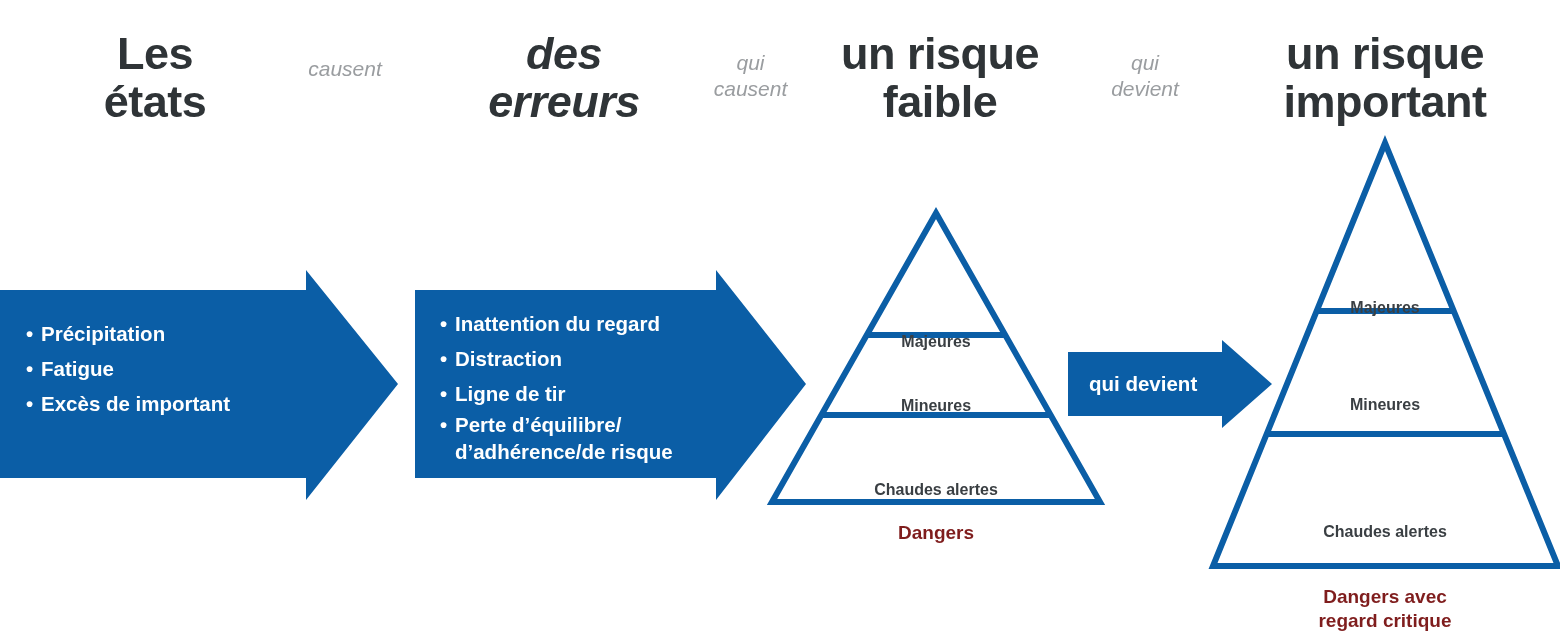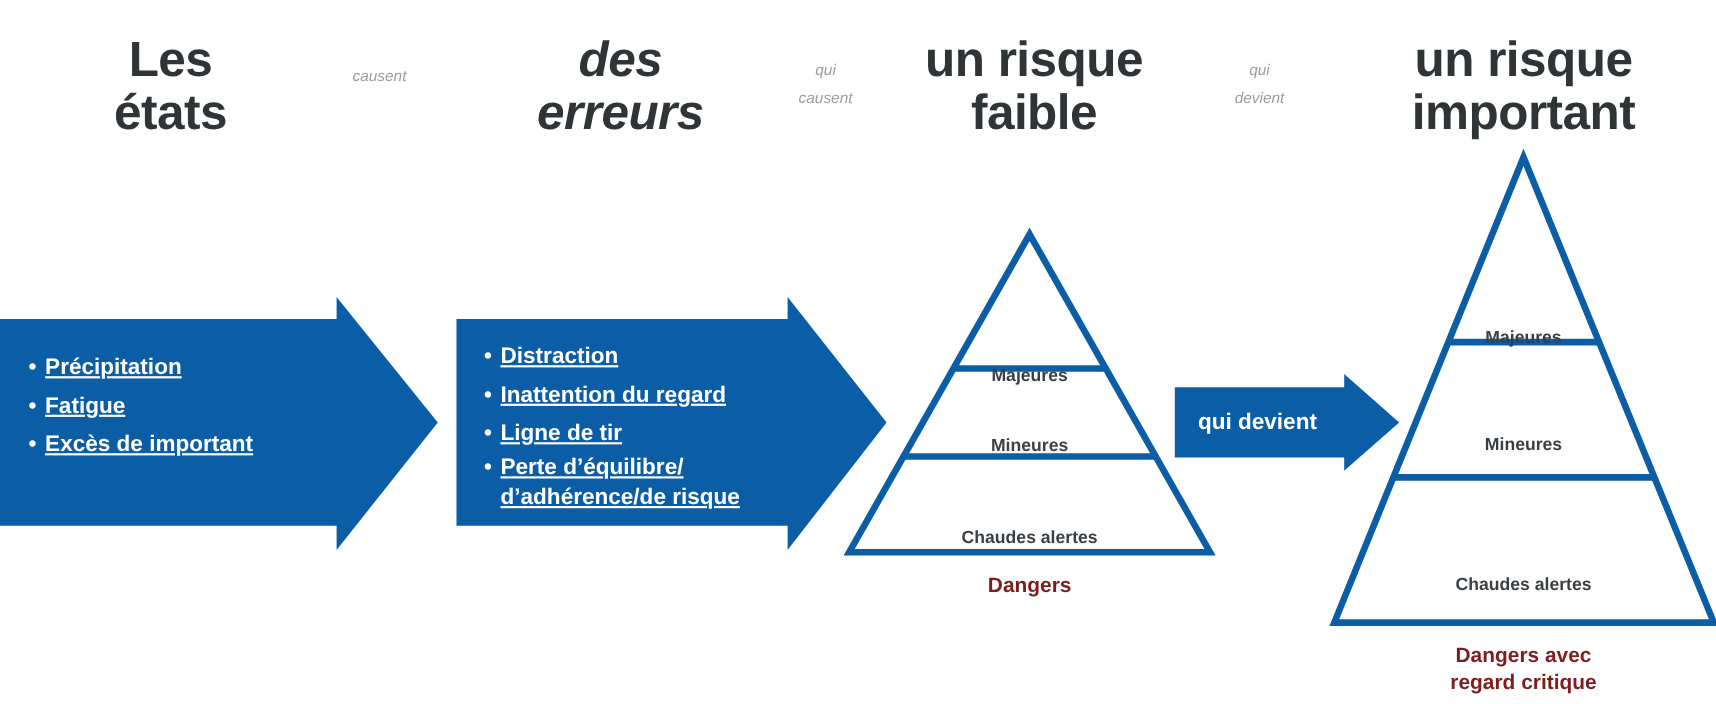--- a/index.html
+++ b/index.html
@@ -20,38 +20,38 @@
     font-size:45px;
     line-height:48px;
     text-align:center;
     letter-spacing:-0.5px;
     white-space:pre-line;
   }
   .conn{
     position:absolute;
     color:#9a9da0;
     font-style:italic;
-    font-size:14px;
+    font-size:21px;
     line-height:26px;
     text-align:center;
     white-space:pre-line;
   }
 
   
   .arrowsvg{position:absolute;left:0;top:0;overflow:visible;}
 
   
   .bullets{
     position:absolute;
     color:#ffffff;
     font-weight:bold;
     font-size:20.5px;
     line-height:35px;
   }
-  .bullets .li{white-space:pre-line;display:block;text-decoration:underline;}
+  .bullets .li{white-space:pre-line;display:block;}
   .bullets .li .bul{display:inline-block;width:15px;}
   .bullets .li.two{line-height:27px;}
   .bullets .li.two .sub{display:block;padding-left:15px;}
 
   .quidevient-label{
     position:absolute;
     color:#ffffff;
     font-weight:bold;
     font-size:20.5px;
     line-height:24px;
@@ -125,22 +125,22 @@
     </g>
   </svg>
 
   <div class="bullets" style="left:26px;top:316px;width:280px;">
     <span class="li"><span class="bul">•</span><span>Précipitation</span></span>
     <span class="li"><span class="bul">•</span><span>Fatigue</span></span>
     <span class="li"><span class="bul">•</span><span>Excès de important</span></span>
   </div>
 
   <div class="bullets" style="left:440px;top:306px;width:300px;">
+    <span class="li"><span class="bul">•</span><span>Inattention du regard</span></span>
     <span class="li"><span class="bul">•</span><span>Distraction</span></span>
-    <span class="li"><span class="bul">•</span><span>Inattention du regard</span></span>
     <span class="li"><span class="bul">•</span><span>Ligne de tir</span></span>
     <span class="li two"><span class="bul">•</span><span>Perte d’équilibre/</span><span class="sub">d’adhérence/de risque</span></span>
   </div>
 
   <div class="quidevient-label" style="left:1089px;top:372px;">qui devient</div>
 
   <div class="pylabel" style="left:856px;top:304px;width:160px;">Majeures</div>
   <div class="pylabel" style="left:856px;top:368px;width:160px;">Mineures</div>
   <div class="pylabel" style="left:836px;top:452px;width:200px;">Chaudes alertes</div>
   <div class="pycap" style="left:836px;top:521px;width:200px;">Dangers</div>

